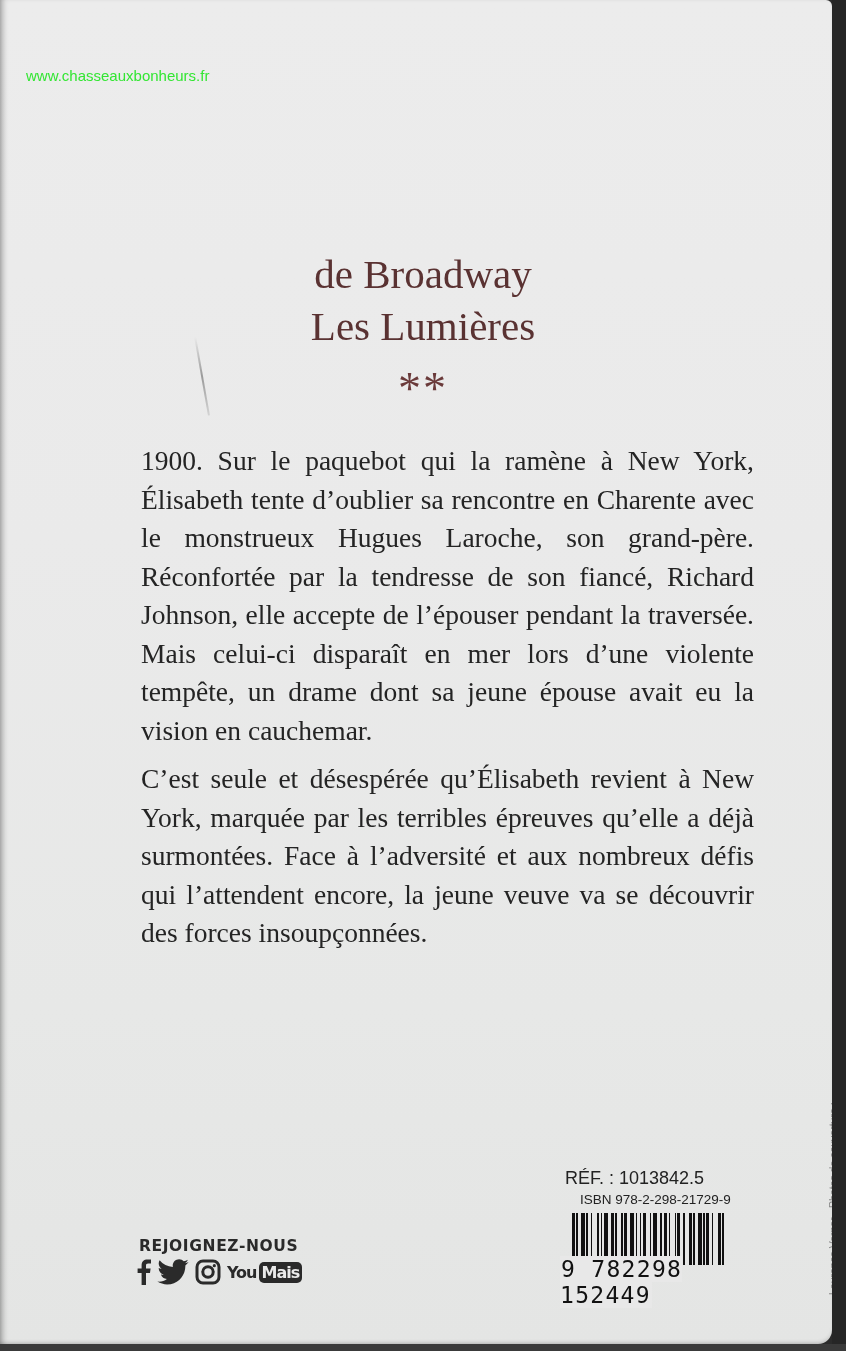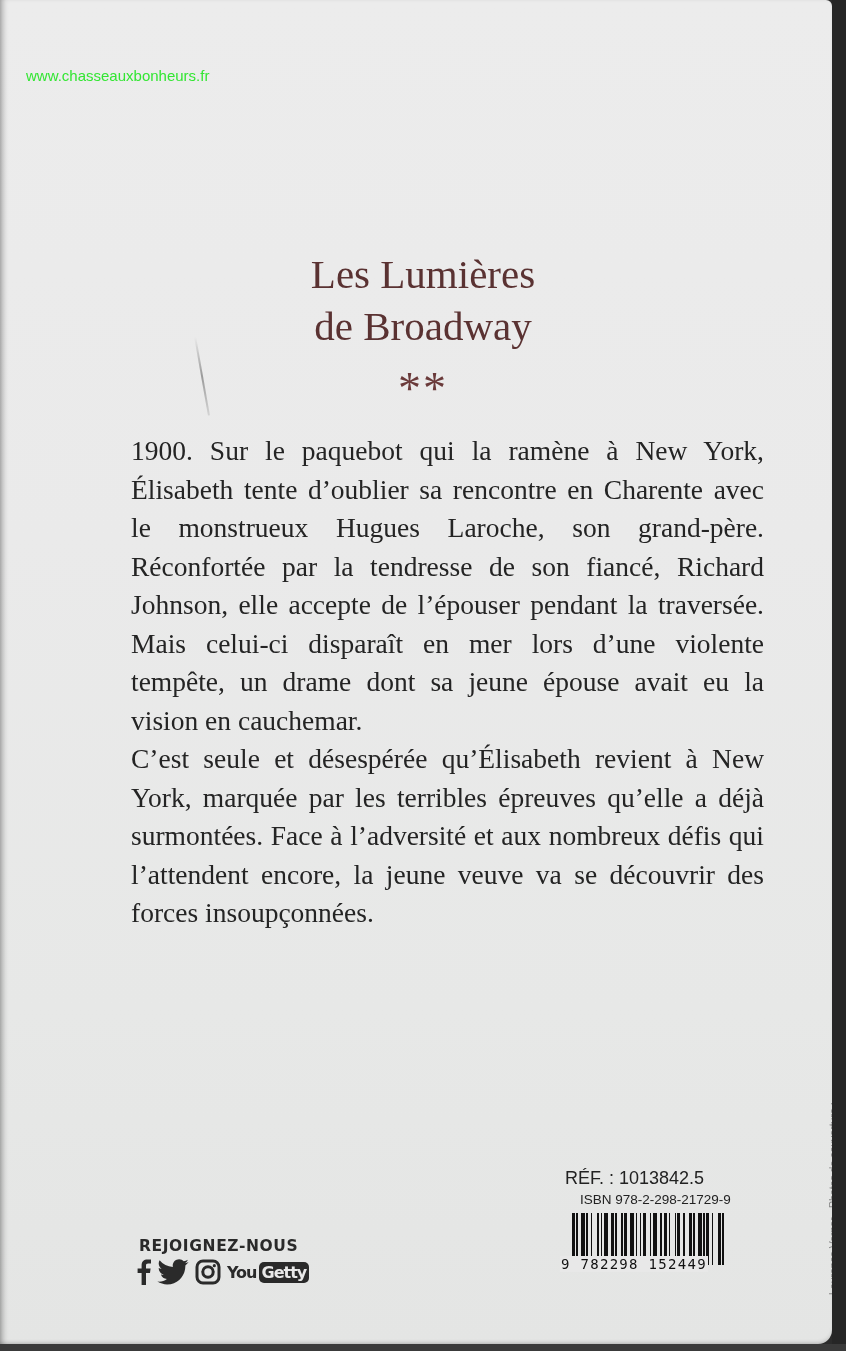--- a/index.html
+++ b/index.html
@@ -107,21 +107,21 @@
       top: 432px;
       width: 633px;
       font-family: "Liberation Serif", serif;
       font-size: 27.5px;
       line-height: 38.5px;
       color: #242424;
       text-align: justify;
       text-align-last: left;
     }
     .blurb p {
-      margin: 0;
+      margin: 10px;
     }
     .credits {
       position: absolute;
       left: 812px;
       top: 915px;
       width: 30px;
       height: 380px;
     }
     .credits .inner {
       position: absolute;
@@ -163,21 +163,21 @@
       align-items: stretch;
     }
     .barcode .bar { background: #111; height: 100%; }
     .barcode .gap { height: 100%; }
     .barcode-digits {
       position: absolute;
       left: 560px;
       top: 1256px;
       width: 210px;
       font-family: "DejaVu Sans Mono", monospace;
-      font-size: 14px;
+      font-size: 23px;
       color: #111;
       letter-spacing: 1.3px;
       background: transparent;
     }
     .barcode-digits span { background: #e8e8e8; padding: 0 1px; }
     .social-label {
       position: absolute;
       left: 139px;
       top: 1237px;
       font-family: "DejaVu Sans", sans-serif;
@@ -220,22 +220,22 @@
   </style>
 </head>
 <body>
 
 <div class="cover">
 
   <div class="watermark">www.chasseauxbonheurs.fr</div>
 
 
   <div class="title">
+    <div>de Broadway</div>
     <div>Les Lumières</div>
-    <div>de Broadway</div>
   </div>
 
   <div class="volume">**</div>
 
   <div class="scratch"></div>
 
   <div class="blurb">
     <p>1900. Sur le paquebot qui la ramène à New York, Élisabeth tente d’oublier sa rencontre en Charente avec le monstrueux Hugues Laroche, son grand-père. Réconfortée par la tendresse de son fiancé, Richard Johnson, elle accepte de l’épouser pendant la traversée. Mais celui-ci disparaît en mer lors d’une violente tempête, un drame dont sa jeune épouse avait eu la vision en cauchemar.</p>
     <p>C’est seule et désespérée qu’Élisabeth revient à New York, marquée par les terribles épreuves qu’elle a déjà surmontées. Face à l’adversité et aux nombreux défis qui l’attendent encore, la jeune veuve va se découvrir des forces insoupçonnées.</p>
   </div>
@@ -334,19 +334,19 @@
     </span>
     <span class="ic">
       <svg width="26" height="26" viewBox="0 0 26 26">
         <rect x="2" y="2" width="22" height="22" rx="6" ry="6" fill="none" stroke="#2a2a2a" stroke-width="3"></rect>
         <circle cx="13" cy="13" r="5.2" fill="none" stroke="#2a2a2a" stroke-width="3"></circle>
         <circle cx="19.3" cy="6.7" r="1.6" fill="#2a2a2a"></circle>
       </svg>
     </span>
     <span class="ic yt">
       <span>You</span>
-      <span class="tube">Getty</span>
+      <span class="tube">Mais</span>
     </span>
   </div>
 </div>
 
 <div class="right-edge"></div>
 <div class="bottom-edge"></div>
 
 </body></html>

